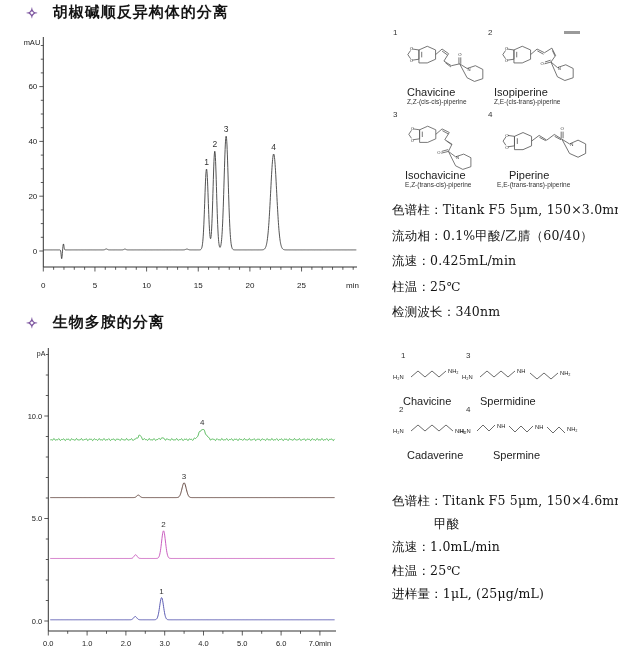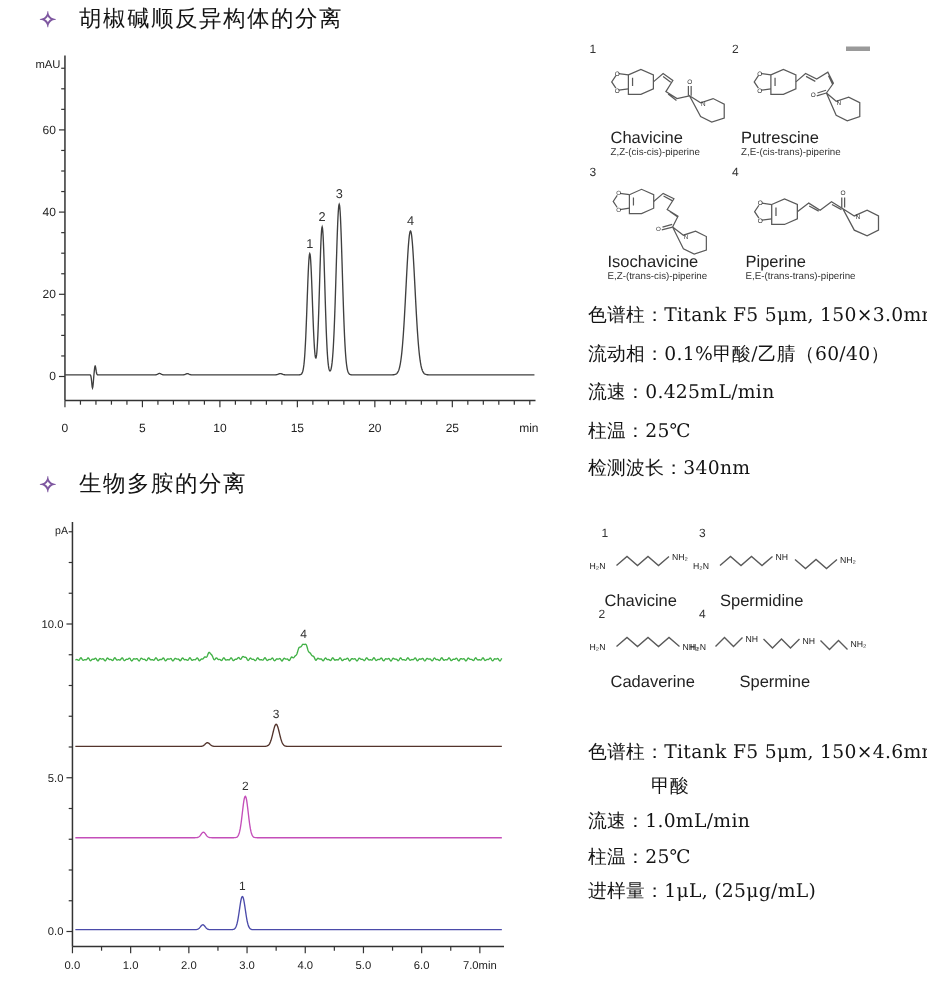--- a/index.html
+++ b/index.html
@@ -1,20 +1,20 @@
 <!DOCTYPE html>
 <html><head>
 <meta charset="utf-8">
 <style>
   html,body{margin:0;padding:0;}
   body{width:618px;height:672px;background:#ffffff;position:relative;overflow:hidden;
        font-family:"Liberation Sans",sans-serif;color:#111;}
   .sec-title{position:absolute;display:flex;align-items:center;gap:15px;}
   .bullet{font-size:14px;font-weight:bold;color:#7e57a0;line-height:1;}
-  .ttext{font-size:15px;font-weight:normal;letter-spacing:1px;color:#141414;}
+  .ttext{font-size:15px;font-weight:bold;letter-spacing:1px;color:#141414;}
   .dash{position:absolute;background:#9a9a9a;}
   svg.chrom{position:absolute;}
   svg.chrom text{font-family:"Liberation Sans",sans-serif;}
   .scell{position:absolute;}
   .snum{position:absolute;left:2px;top:0;font-size:8px;color:#333;}
   .scell svg{position:absolute;left:0;top:9px;}
   .sketch path,.sketch polyline{fill:none;stroke:#5a5a5a;stroke-width:0.9;}
   .atom{font-size:4.6px;fill:#333;text-anchor:middle;}
   .amine{font-size:5.8px;fill:#222;}
   .sname{position:absolute;font-size:11px;color:#222;}
@@ -128,21 +128,21 @@
     <path d="M30,14 L39,10 L48,14 L48,24 L39,28 L30,28 Z M30,14 L30,24 M33,16 L33,22"></path>
     <path d="M30,14 L23,13 M30,24 L23,25 M21,14.5 L18,19 L21,23.5"></path>
     <text class="atom" x="22" y="14.5">O</text>
     <text class="atom" x="22" y="27">O</text>
     <path d="M48,19 L55,13 L63,17 L71,12 L75,20 L70,27 M55.3,15 L62,18.6 M71.5,14.5 L74.4,20.6"></path>
     <path d="M70,27 L63,29 M69.7,25 L63.5,27"></path>
     <text class="atom" x="60.5" y="30">O</text>
     <path d="M70,27 L77,33 L86,30 L94,34 L94,44 L85,47 L77,43 Z"></path>
     <text class="atom" x="79" y="35.5">N</text>
   </svg>
-  <div class="sname" style="left:8px;top:58px">Putrescine</div>
+  <div class="sname" style="left:8px;top:58px">Isopiperine</div>
   <div class="siso" style="left:8px;top:70px">Z,E-(cis-trans)-piperine</div>
 </div>
 
 <div class="scell" style="left:391px;top:110px;width:100px;height:88px">
   <div class="snum">3</div>
   <svg class="sketch" width="104" height="54" viewBox="0 0 112 60">
     <path d="M30,12 L39,8 L48,12 L48,22 L39,26 L30,26 Z M30,12 L30,22 M33,14 L33,20"></path>
     <path d="M30,12 L23,11 M30,22 L23,23 M21,12.5 L18,17 L21,21.5"></path>
     <text class="atom" x="22" y="12.5">O</text>
     <text class="atom" x="22" y="25">O</text>
@@ -162,21 +162,21 @@
     <path d="M30,18 L39,14 L48,18 L48,28 L39,32 L30,32 Z M30,18 L30,28 M33,20 L33,26"></path>
     <path d="M30,18 L23,17 M30,28 L23,29 M21,18.5 L18,23 L21,27.5"></path>
     <text class="atom" x="22" y="18.5">O</text>
     <text class="atom" x="22" y="31">O</text>
     <path d="M48,23 L56,17 L64,22 L72,16 L80,21 M56.3,19 L63,22.6 M72.3,18 L79,21.6"></path>
     <path d="M79.2,20 L79.2,13 M81.2,20 L81.2,13"></path>
     <text class="atom" x="80.2" y="11.5">O</text>
     <path d="M80,21 L88,26 L97,22 L105,26 L105,36 L97,40 L88,36 Z"></path>
     <text class="atom" x="90.5" y="28.5">N</text>
   </svg>
-  <div class="sname" style="left:11px;top:59px">Piperine</div>
+  <div class="sname" style="left:23px;top:59px">Piperine</div>
   <div class="siso" style="left:11px;top:71px">E,E-(trans-trans)-piperine</div>
 </div>
 
 <div class="conds c25" style="left:392px;top:197px">
   <div class="cond-row">色谱柱：Titank F5 5μm, 150×3.0mm</div>
   <div class="cond-row">流动相：0.1%甲酸/乙腈（60/40）</div>
   <div class="cond-row">流速：0.425mL/min</div>
   <div class="cond-row">柱温：25℃</div>
   <div class="cond-row">检测波长：340nm</div>
 </div>

